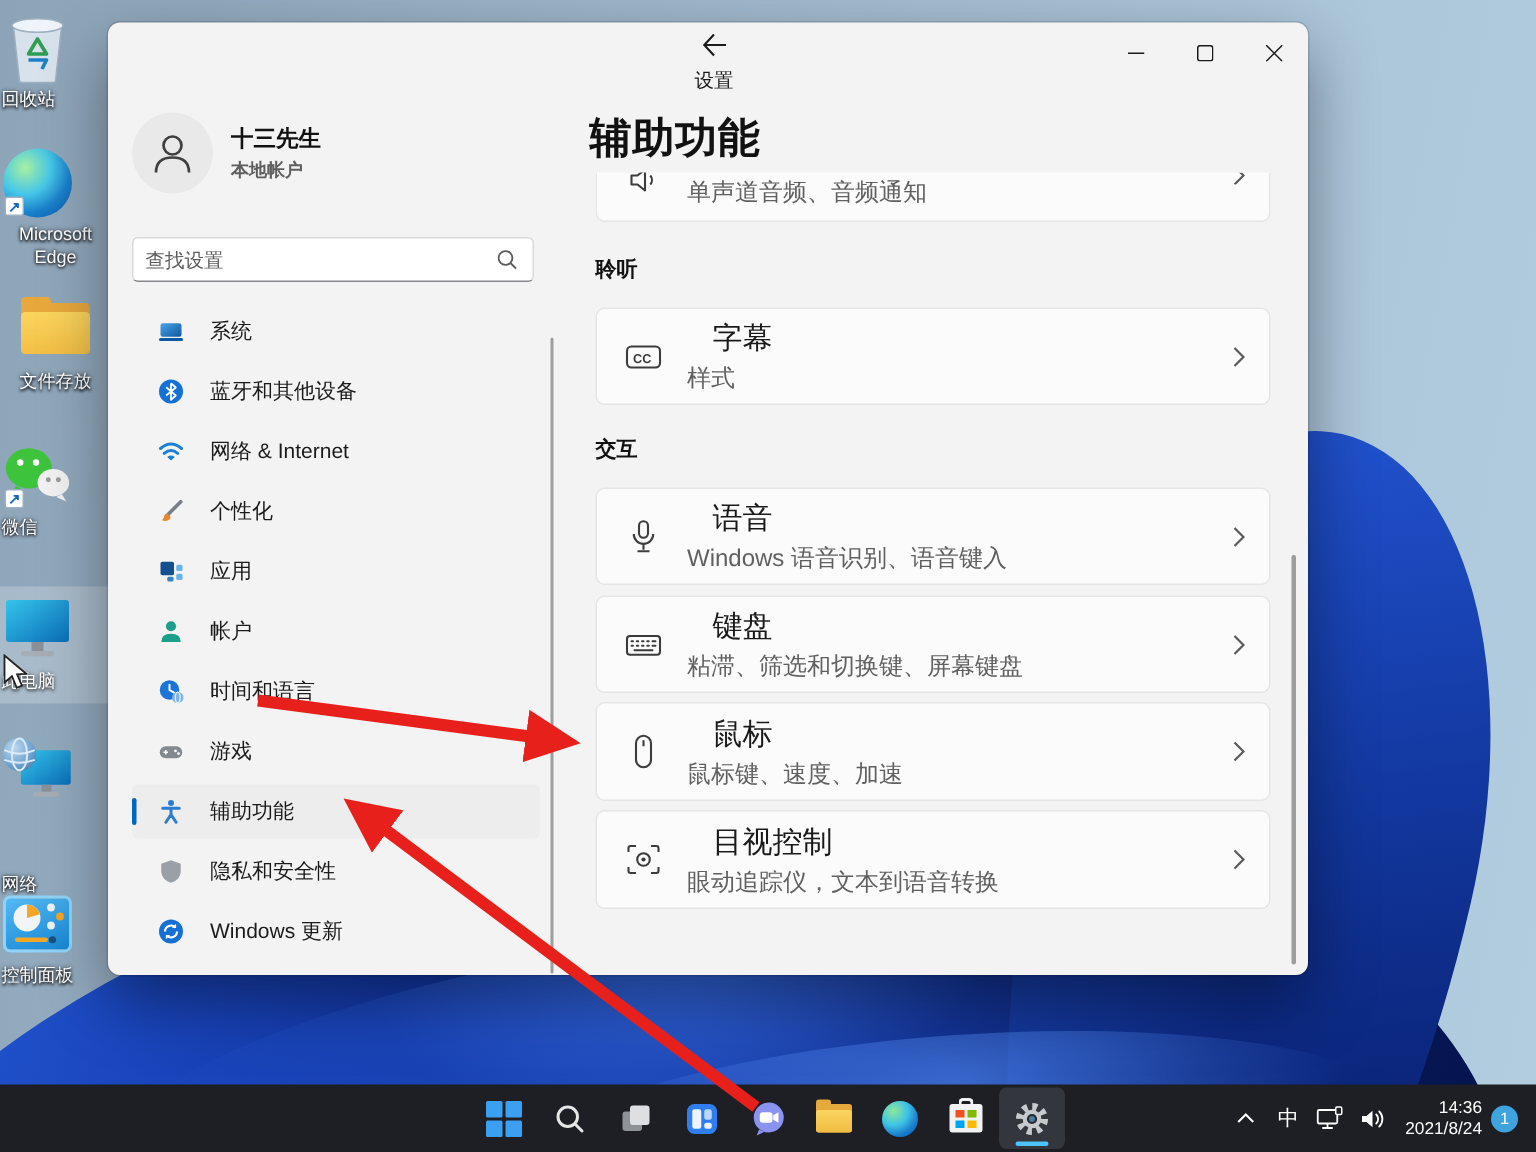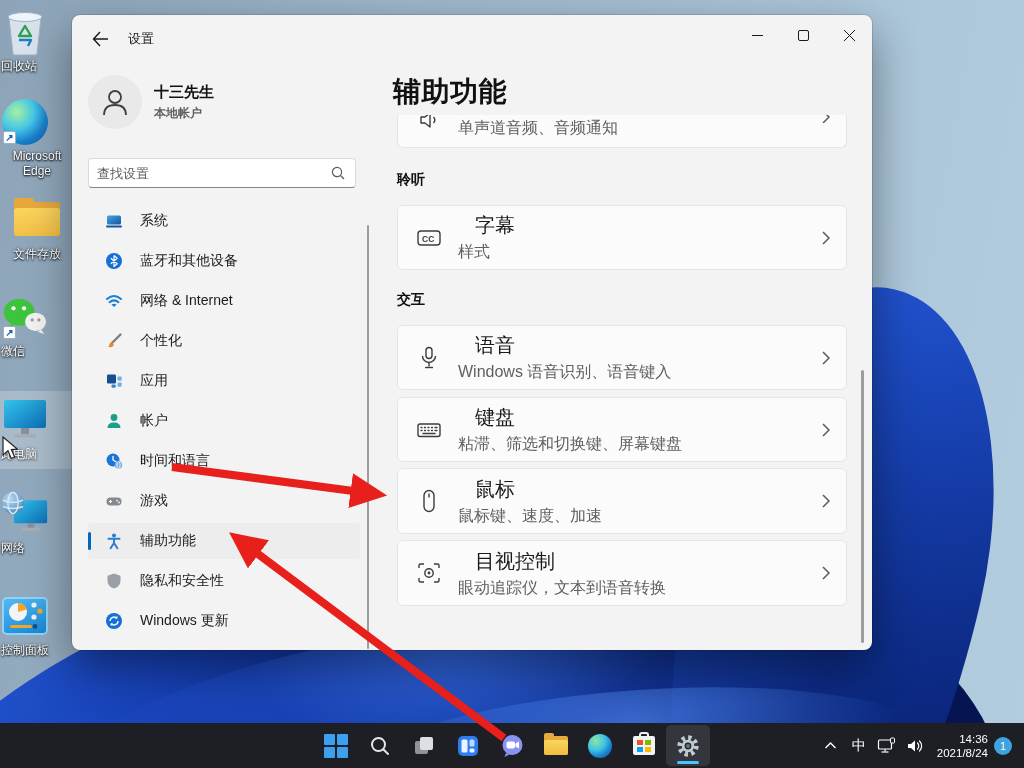--- a/index.html
+++ b/index.html
@@ -33,21 +33,21 @@
   .folder-art { position:relative; width:46px; height:36px; }
   .folder-back { position:absolute; left:0; top:0; width:46px; height:34px; border-radius:3px; background:#e8a93c; }
   .folder-tab  { position:absolute; left:0; top:-4px; width:20px; height:10px; border-radius:3px 3px 0 0; background:#e8a93c; }
   .folder-front{ position:absolute; left:0; top:6px; width:46px; height:28px; border-radius:3px; background:linear-gradient(#fbd55e,#f3bf45); }
   .cpanel { width:46px; height:38px; border-radius:5px; border:2px solid #8fd4f8;
     background:linear-gradient(160deg,#53b9f2,#1787d6); position:relative; }
 
   
   .win { position:absolute; left:72px; top:15px; width:800px; height:635px; background:#f3f3f3;
     border-radius:8px; box-shadow:0 18px 45px rgba(0,0,0,.42), 0 0 0 1px rgba(0,0,0,.12); z-index:3; overflow:hidden; }
-  .titlebar { position:absolute; left:0; top:0; right:0; height:48px; display:flex; align-items:center; }
+  .titlebar { position:absolute; left:0; top:0; right:0; height:48px; display:flex; align-items:center;flex-direction:column; }
   .backbtn { width:40px; height:34px; margin-left:8px; display:flex; align-items:center; justify-content:center; border-radius:4px; }
   .wintitle { font-size:13px; color:#1a1a1a; margin-left:8px; }
   .caption-btns { position:absolute; right:0; top:0; height:40px; display:flex; }
   .cbtn { width:46px; height:40px; display:flex; align-items:center; justify-content:center; color:#1a1a1a; }
 
   
   .profile { position:absolute; left:16px; top:60px; display:flex; align-items:center; }
   .avatar { width:54px; height:54px; border-radius:50%; background:#e9e9e9; display:flex; align-items:center; justify-content:center; }
   .pname { margin-left:12px;font-weight:bold; }
   .pname .n { font-size:15px; color:#111; }
@@ -171,21 +171,21 @@
             <linearGradient id="scrA" x1="0" y1="0" x2="1" y2="1">
           <stop offset="0" stop-color="#35c3ea"></stop>
               <stop offset="1" stop-color="#0b6fb8"></stop>
             </linearGradient>
           </defs>
       </svg>
     </div>
     <div class="lbl">此电脑</div>
   </div>
 
-  <div class="dicon" style="left:1px; top:490px;">
+  <div class="dicon" style="left:1px; top:490px;gap:41px;">
     <div class="art">
       <svg width="52" height="50" viewBox="0 0 52 50">
         <rect x="14" y="10" width="36" height="25" rx="2" fill="url(#scrB)"></rect>
         <rect x="29" y="35" width="7" height="5" fill="#8a9097"></rect>
         <rect x="23" y="40" width="19" height="3.4" rx="1.6" fill="#a7adb4"></rect>
         <circle cx="13" cy="13" r="12" fill="url(#glb)"></circle>
         <ellipse cx="13" cy="13" rx="5.5" ry="11.5" fill="none" stroke="#dcebf7" stroke-width="1.4"></ellipse>
         <path d="M2 10 Q13 15 24 10 M2 17 Q13 21 24 17" fill="none" stroke="#dcebf7" stroke-width="1.4"></path>
         <defs>
           <linearGradient id="scrB" x1="0" y1="0" x2="1" y2="1">

